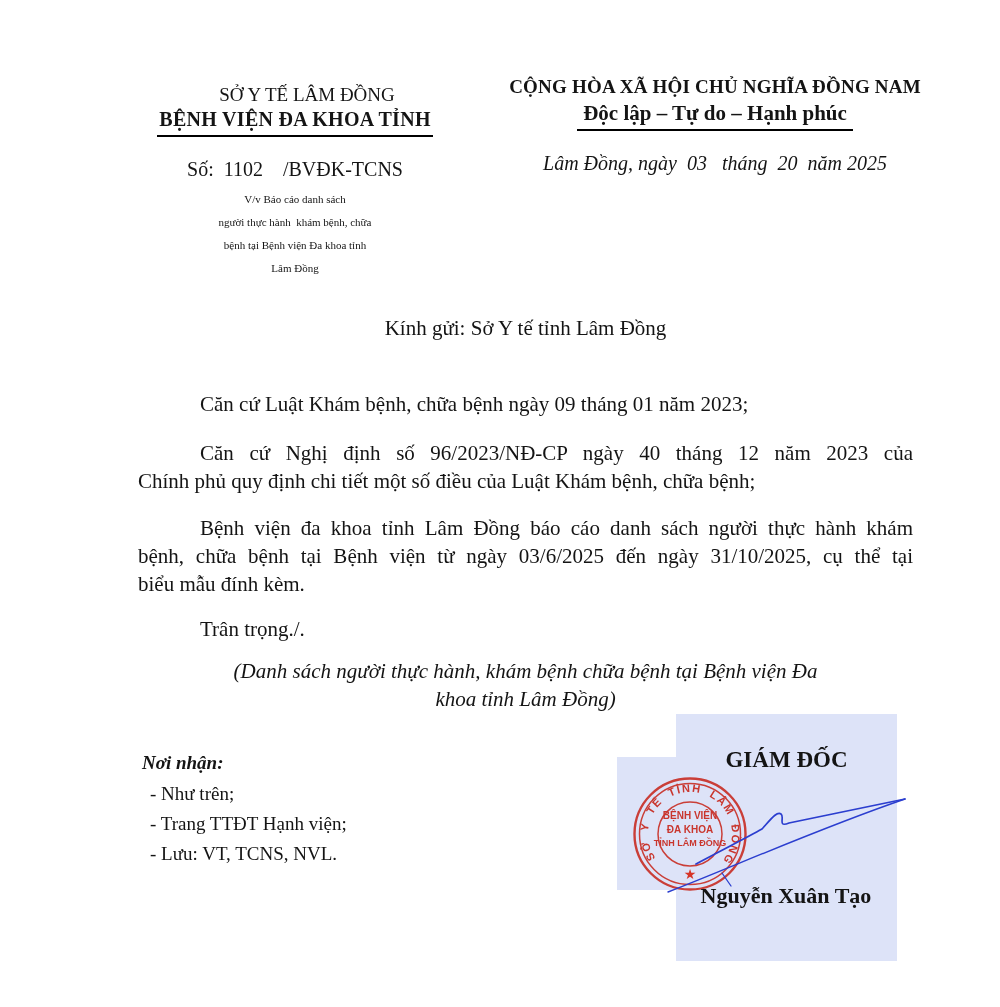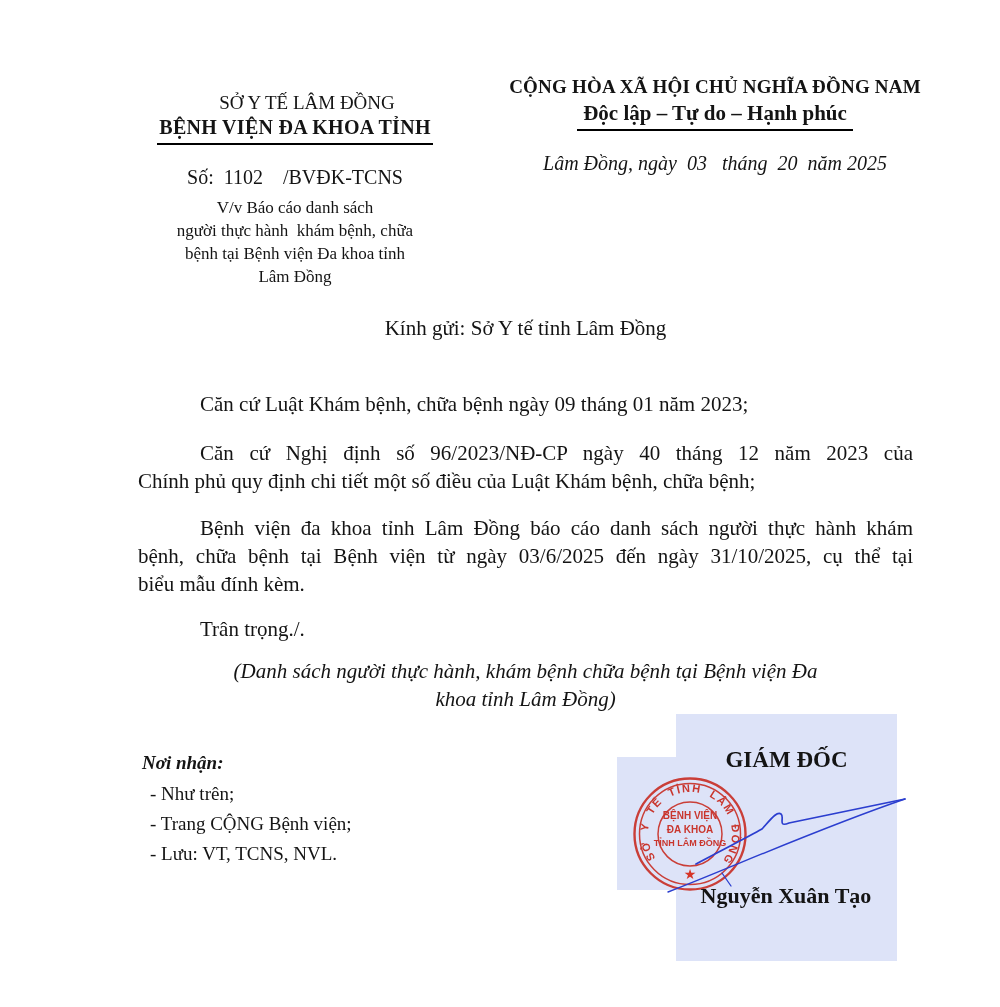--- a/index.html
+++ b/index.html
@@ -1,26 +1,26 @@
 <!DOCTYPE html>
 <html><head>
 <meta charset="utf-8">
 <style>
   html,body{margin:0;padding:0;background:#fff;}
   .page{position:relative;width:1000px;height:1007px;background:#ffffff;
         font-family:"Liberation Serif",serif;color:#141414;overflow:hidden;}
   .abs{position:absolute;}
 
   
-  .hdr-left{left:130px;top:92px;width:330px;text-align:center;}
+  .hdr-left{left:130px;top:84px;width:330px;text-align:center;}
   .org-parent{font-size:19px;position:relative;left:12px;}
   .org-name{display:inline-block;font-weight:bold;font-size:20px;letter-spacing:.3px;
             padding:0 2px 4px;border-bottom:2px solid #000;margin-top:2px;}
   .doc-number{font-size:20px;margin-top:21px;white-space:pre;}
-  .subject{font-size:17px;line-height:23px;margin-top:7px;}
+  .subject{font-size:11px;line-height:23px;margin-top:7px;}
   .subject div{white-space:pre;}
 
   
   .hdr-right{left:485px;top:76px;width:460px;text-align:center;}
   .country{font-weight:bold;font-size:19px;letter-spacing:.2px;}
   .motto{display:inline-block;font-weight:bold;font-size:21px;
          padding:0 6px 3px;border-bottom:2px solid #000;margin-top:3px;}
   .dateline{font-style:italic;font-size:20px;margin-top:21px;white-space:pre;}
 
   
@@ -94,21 +94,21 @@
     <div class="attach">
         <div>(Danh sách người thực hành, khám bệnh chữa bệnh tại Bệnh viện Đa</div>
         <div>khoa tỉnh Lâm Đồng)</div>
       </div>
   </div>
 
   <div class="abs footer">
     <div class="footer-label">Nơi nhận:</div>
     <div class="items">
         <div>- Như trên;</div>
-        <div>- Trang CỘNG Bệnh viện;</div>
+        <div>- Trang TTĐT Hạnh viện;</div>
         <div>- Lưu: VT, TCNS, NVL.</div>
       </div>
   </div>
 
   <div class="abs sig-rect-b"></div>
   <div class="abs sig-rect-a"></div>
 
   <div class="abs sig-title">GIÁM ĐỐC</div>
 
   <svg class="abs seal-svg" width="116" height="116" viewBox="0 0 116 116">

